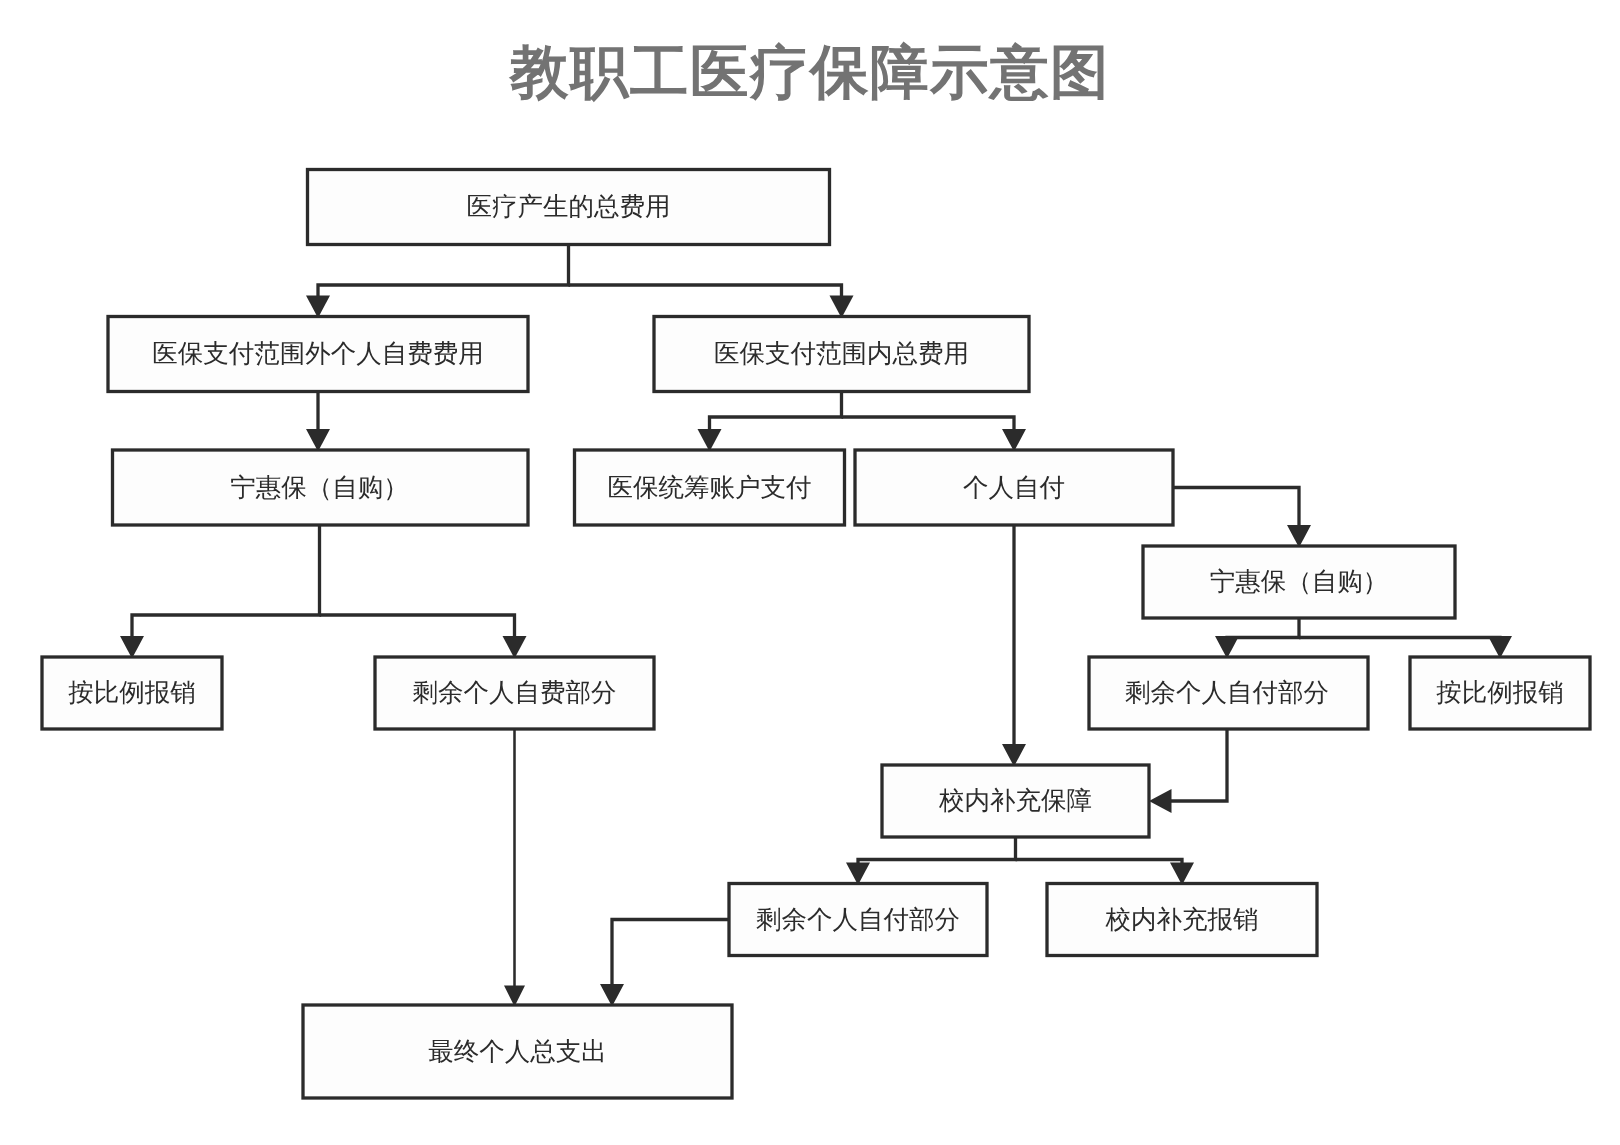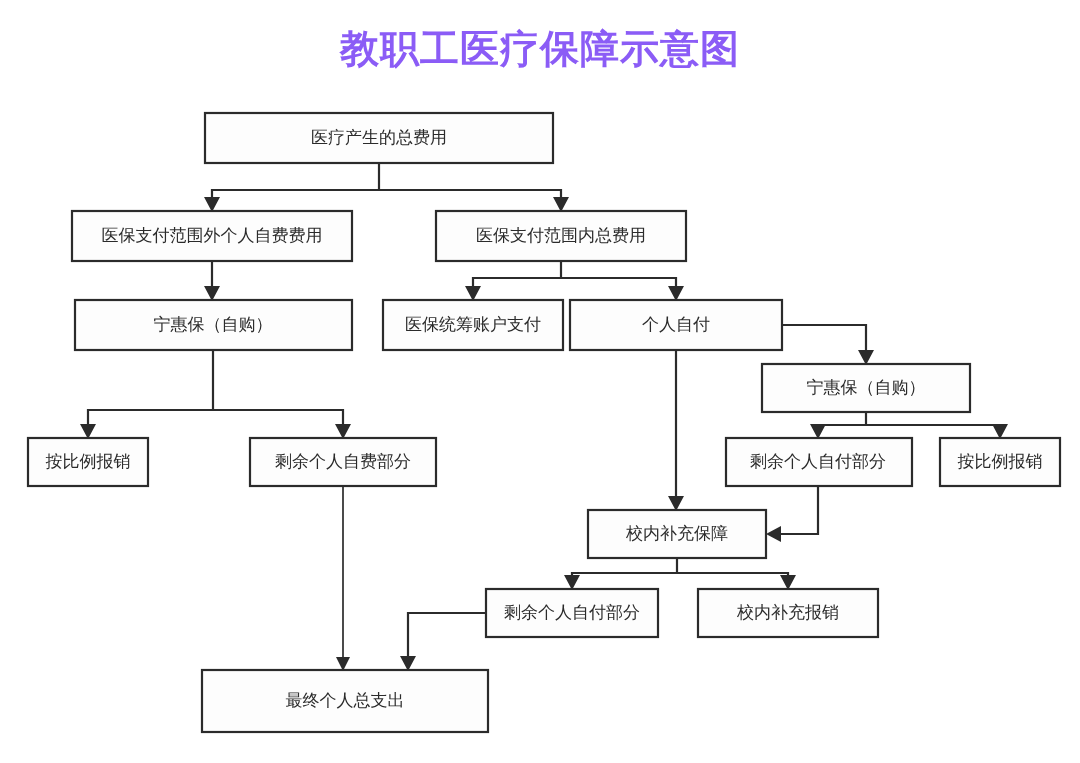--- a/index.html
+++ b/index.html
@@ -22,21 +22,21 @@
   }
   #title {
     position: absolute;
     left: 0;
     top: 26px;
     width: 100%;
     text-align: center;
     font-size: 39px;
     font-weight: bold;
     letter-spacing: 1px;
-    color: #8b5cf6;
+    color: #737373;
     line-height: 1.2;
     user-select: none;
   }
   svg.flow {
     position: absolute;
     left: 0;
     top: 0;
     width: 1080px;
     height: 763px;
   }

